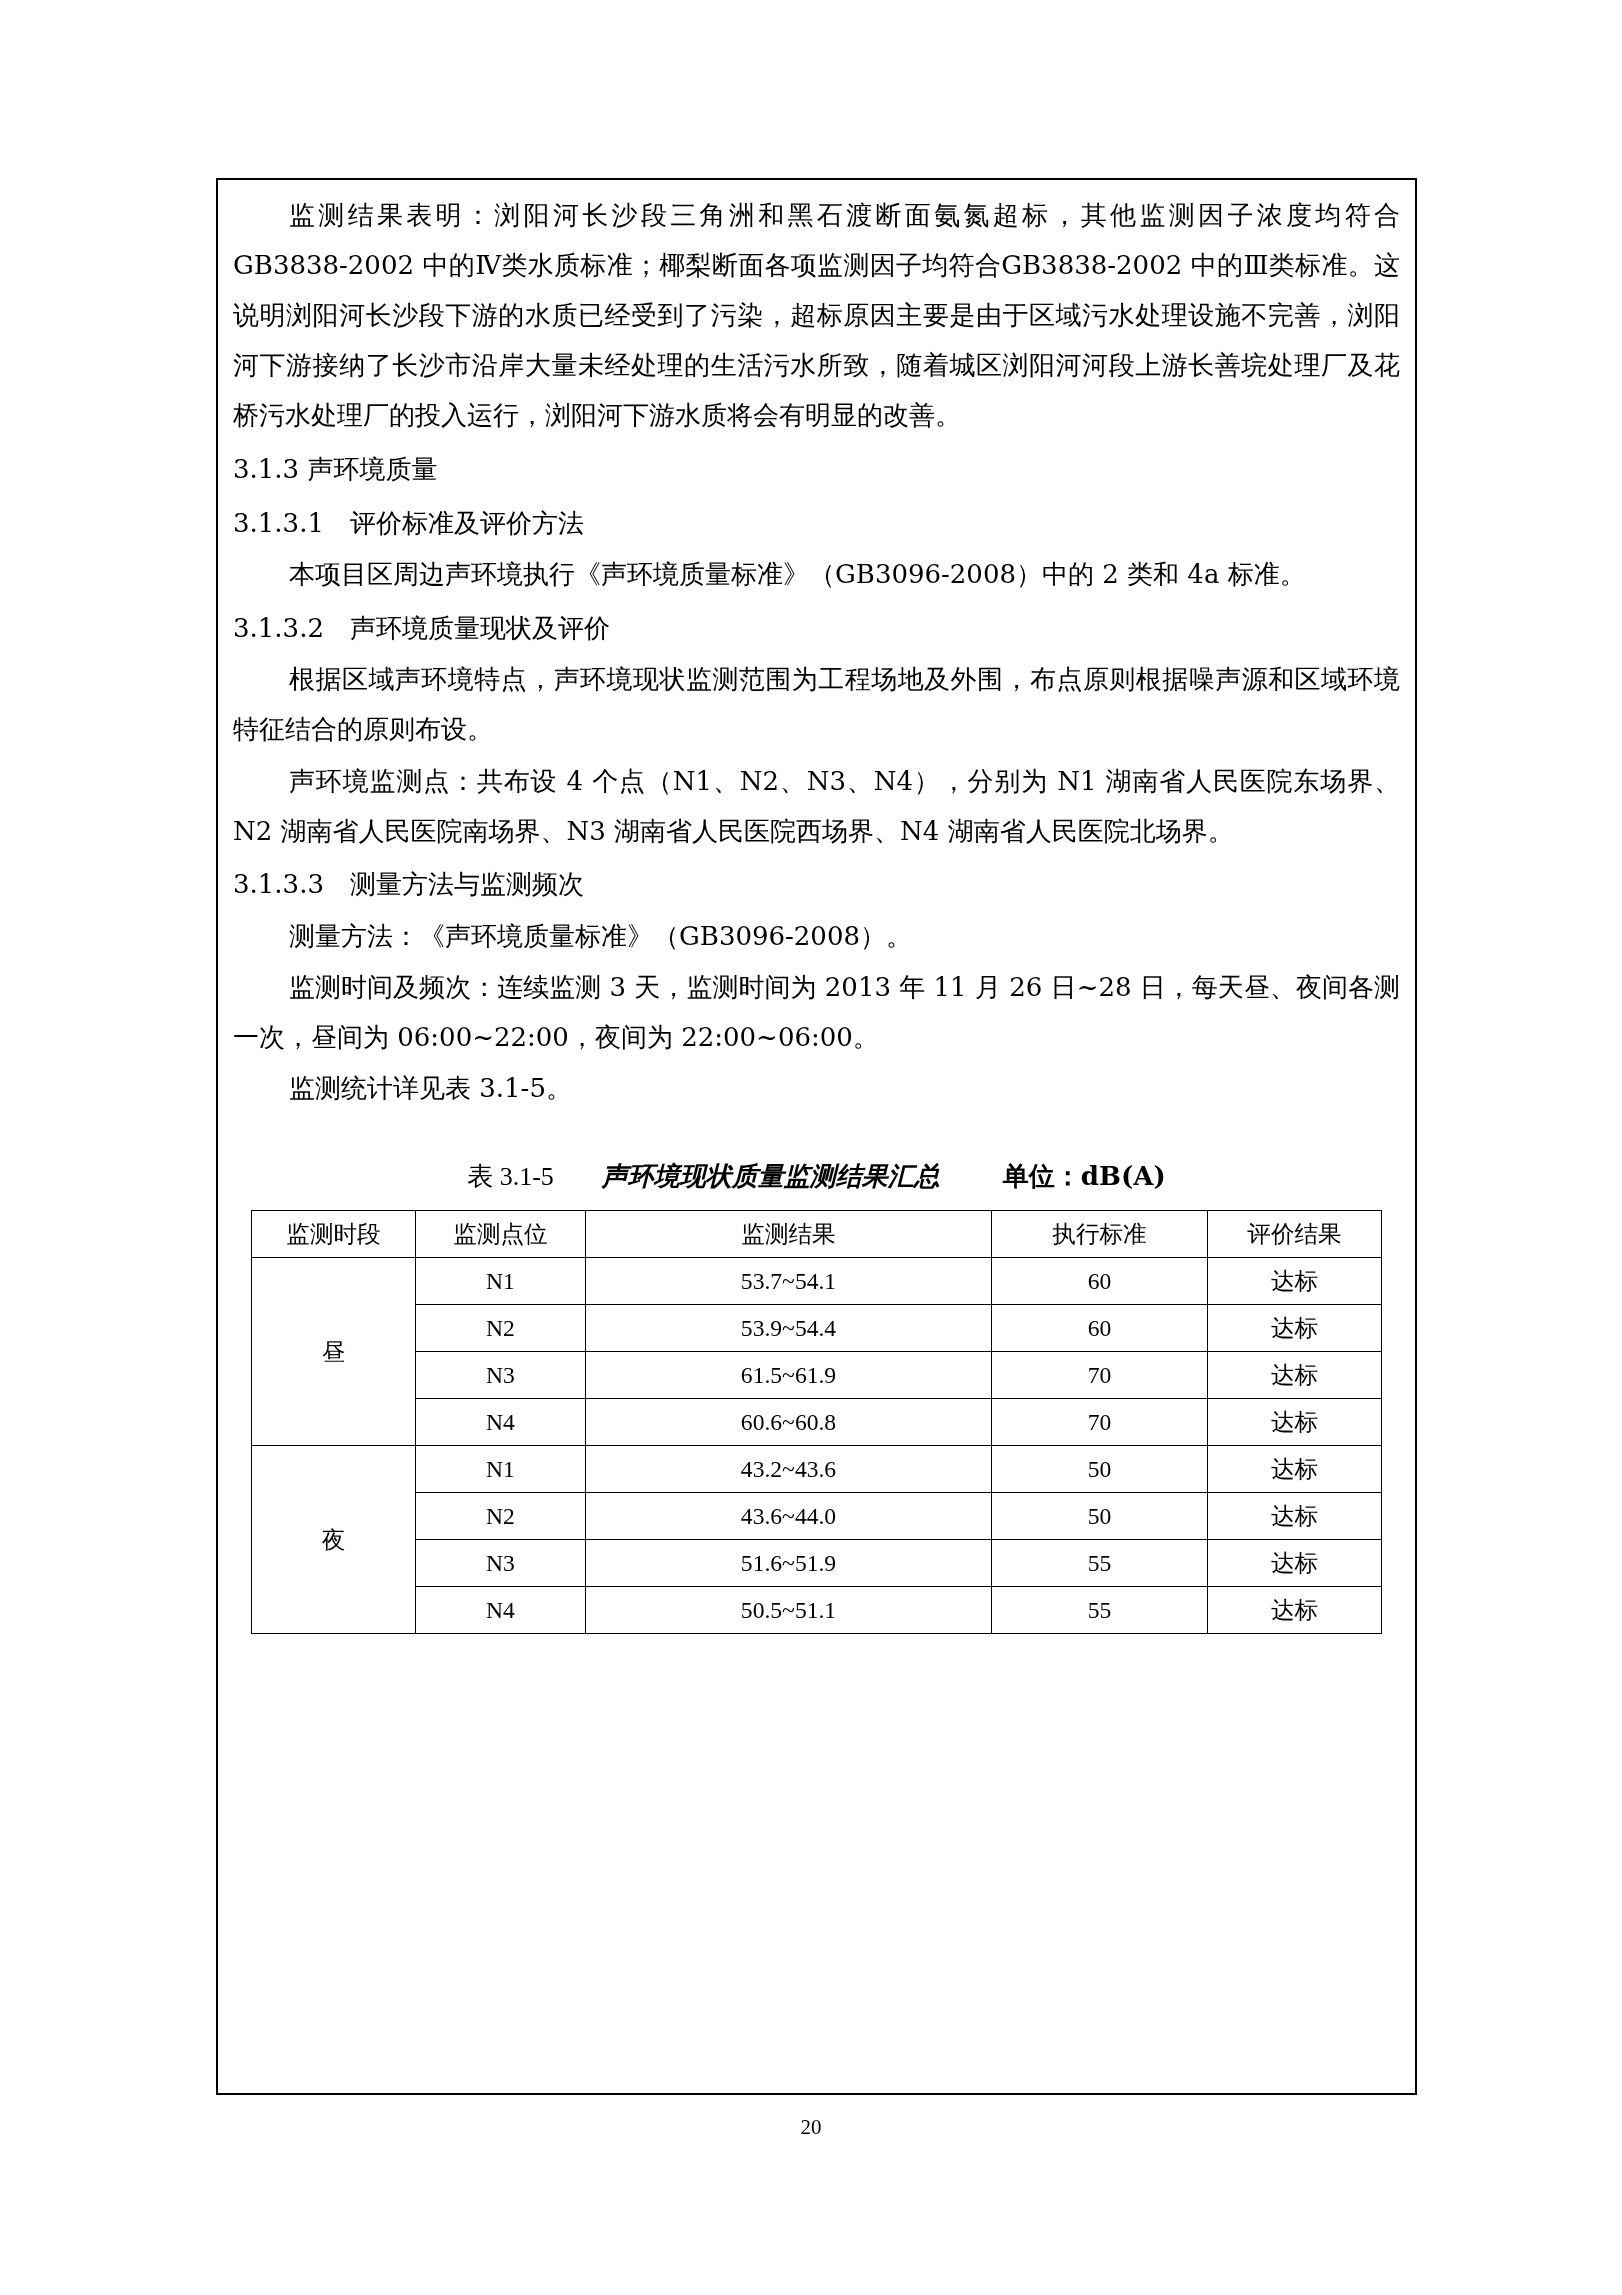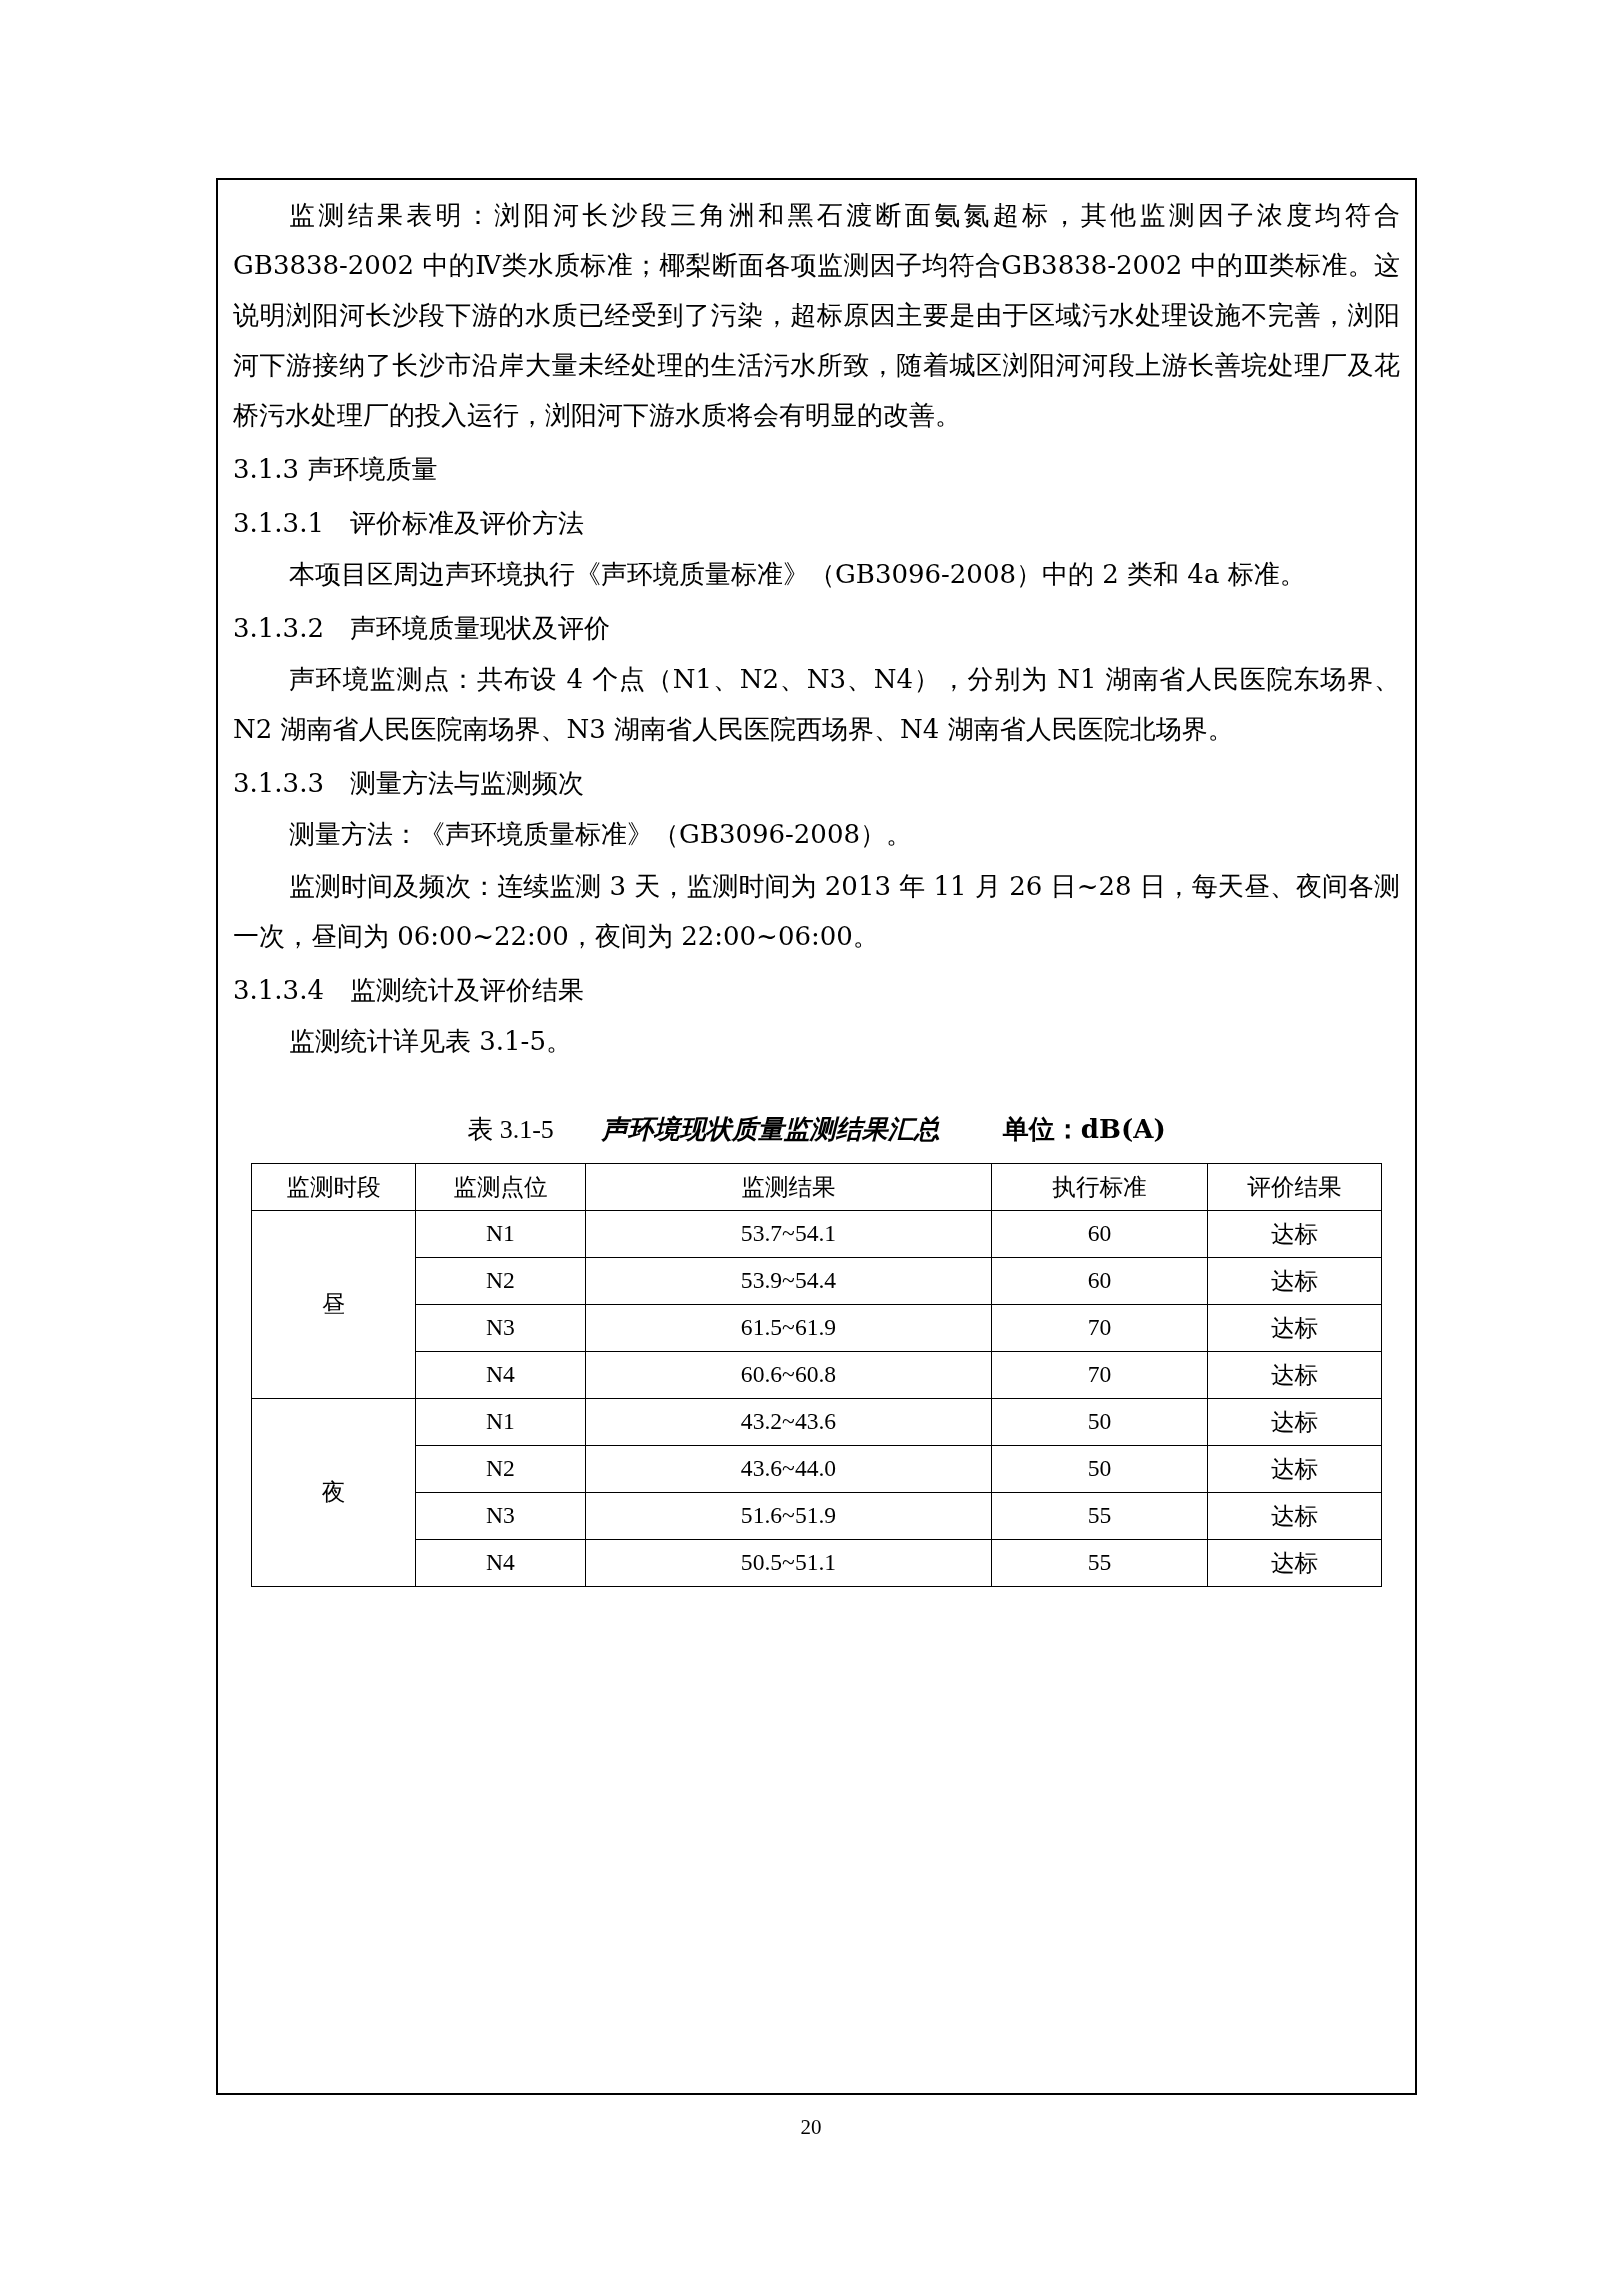--- a/index.html
+++ b/index.html
@@ -123,30 +123,30 @@
       <p class="indent">监测结果表明：浏阳河长沙段三角洲和黑石渡断面氨氮超标，其他监测因子浓度均符合 GB3838-2002 中的Ⅳ类水质标准；椰梨断面各项监测因子均符合GB3838-2002 中的Ⅲ类标准。这说明浏阳河长沙段下游的水质已经受到了污染，超标原因主要是由于区域污水处理设施不完善，浏阳河下游接纳了长沙市沿岸大量未经处理的生活污水所致，随着城区浏阳河河段上游长善垸处理厂及花桥污水处理厂的投入运行，浏阳河下游水质将会有明显的改善。</p>
 
       <div class="heading">3.1.3 声环境质量</div>
 
       <div class="heading">3.1.3.1　评价标准及评价方法</div>
 
       <p class="indent">本项目区周边声环境执行《声环境质量标准》（GB3096-2008）中的 2 类和 4a 标准。</p>
 
       <div class="heading">3.1.3.2　声环境质量现状及评价</div>
 
+      <p class="indent">根据区域声环境特点，声环境现状监测范围为工程场地及外围，布点原则根据噪声源和区域环境特征结合的原则布设。</p>
 
       <p class="indent">声环境监测点：共布设 4 个点（N1、N2、N3、N4），分别为 N1 湖南省人民医院东场界、N2 湖南省人民医院南场界、N3 湖南省人民医院西场界、N4 湖南省人民医院北场界。</p>
 
       <div class="heading">3.1.3.3　测量方法与监测频次</div>
 
       <p class="indent">测量方法：《声环境质量标准》（GB3096-2008）。</p>
 
       <p class="indent">监测时间及频次：连续监测 3 天，监测时间为 2013 年 11 月 26 日~28 日，每天昼、夜间各测一次，昼间为 06:00~22:00，夜间为 22:00~06:00。</p>
 
-      <div class="heading">3.1.3.4　监测统计及评价结果</div>
 
       <p class="indent">监测统计详见表 3.1-5。</p>
 
       <div class="tbl-title">
         <span class="t1 latin">表 3.1-5</span>
         <span class="t2">声环境现状质量监测结果汇总</span>
         <span class="t3">单位：dB(A)</span>
       </div>
 
       <table class="noise">

